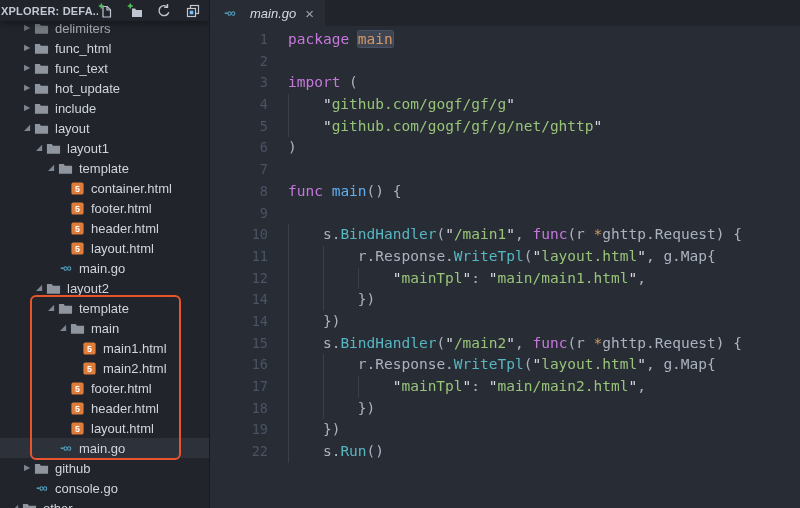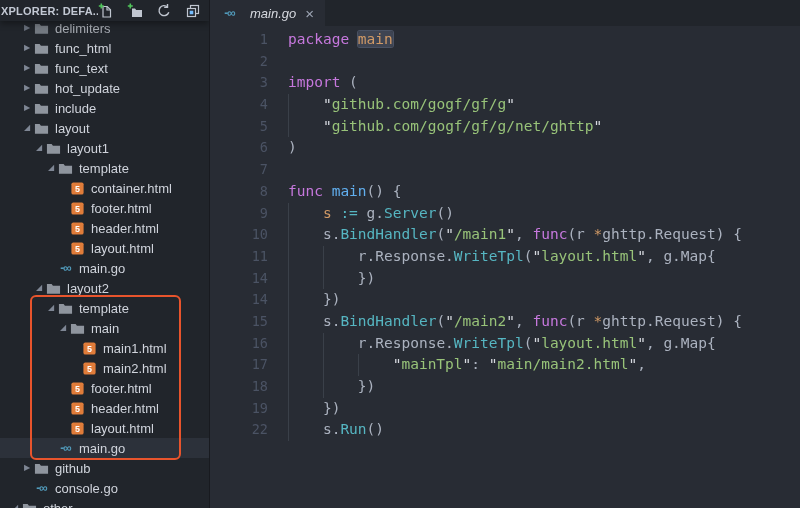--- a/index.html
+++ b/index.html
@@ -366,31 +366,34 @@
         <div class="cl">
           <span class="ln">7</span>
           <span class="lc"></span>
         </div>
         <div class="cl">
           <span class="ln">8</span>
           <span class="lc"><span class="tk-kw">func</span><span class="tk-pl"> </span><span class="tk-fn">main</span><span class="tk-pl">() {</span></span>
         </div>
         <div class="cl">
           <span class="ln">9</span>
-          <span class="lc"><span class="ind"></span><span class="tk-or">s</span><span class="tk-pl"> </span><span class="tk-ca">:=</span><span class="tk-pl"> g.</span><span class="tk-ca">Server</span><span class="tk-pl">()</span></span>
         </div>
         <div class="cl">
           <span class="ln">10</span>
           <span class="lc"><span class="ind"></span><span class="tk-pl">s.</span><span class="tk-ca">BindHandler</span><span class="tk-pl">(</span><span class="tk-q">"</span><span class="tk-st">/main1</span><span class="tk-q">"</span><span class="tk-pl">, </span><span class="tk-kw">func</span><span class="tk-pl">(r </span><span class="tk-or">*</span><span class="tk-pl">ghttp.Request) {</span></span>
         </div>
         <div class="cl">
           <span class="ln">11</span>
           <span class="lc"><span class="ind"></span><span class="ind"></span><span class="tk-pl">r.Response.</span><span class="tk-ca">WriteTpl</span><span class="tk-pl">(</span><span class="tk-q">"</span><span class="tk-st">layout.html</span><span class="tk-q">"</span><span class="tk-pl">, g.Map{</span></span>
         </div>
         <div class="cl">
+          <span class="ln">12</span>
+          <span class="lc"><span class="ind"></span><span class="ind"></span><span class="ind"></span><span class="tk-q">"</span><span class="tk-st">mainTpl</span><span class="tk-q">"</span><span class="tk-pl">: </span><span class="tk-q">"</span><span class="tk-st">main/main1.html</span><span class="tk-q">"</span><span class="tk-pl">,</span></span>
+        </div>
+        <div class="cl">
           <span class="ln">14</span>
           <span class="lc"><span class="ind"></span><span class="ind"></span><span class="tk-pl">})</span></span>
         </div>
         <div class="cl">
           <span class="ln">14</span>
           <span class="lc"><span class="ind"></span><span class="tk-pl">})</span></span>
         </div>
         <div class="cl">
           <span class="ln">15</span>
           <span class="lc"><span class="ind"></span><span class="tk-pl">s.</span><span class="tk-ca">BindHandler</span><span class="tk-pl">(</span><span class="tk-q">"</span><span class="tk-st">/main2</span><span class="tk-q">"</span><span class="tk-pl">, </span><span class="tk-kw">func</span><span class="tk-pl">(r </span><span class="tk-or">*</span><span class="tk-pl">ghttp.Request) {</span></span>

